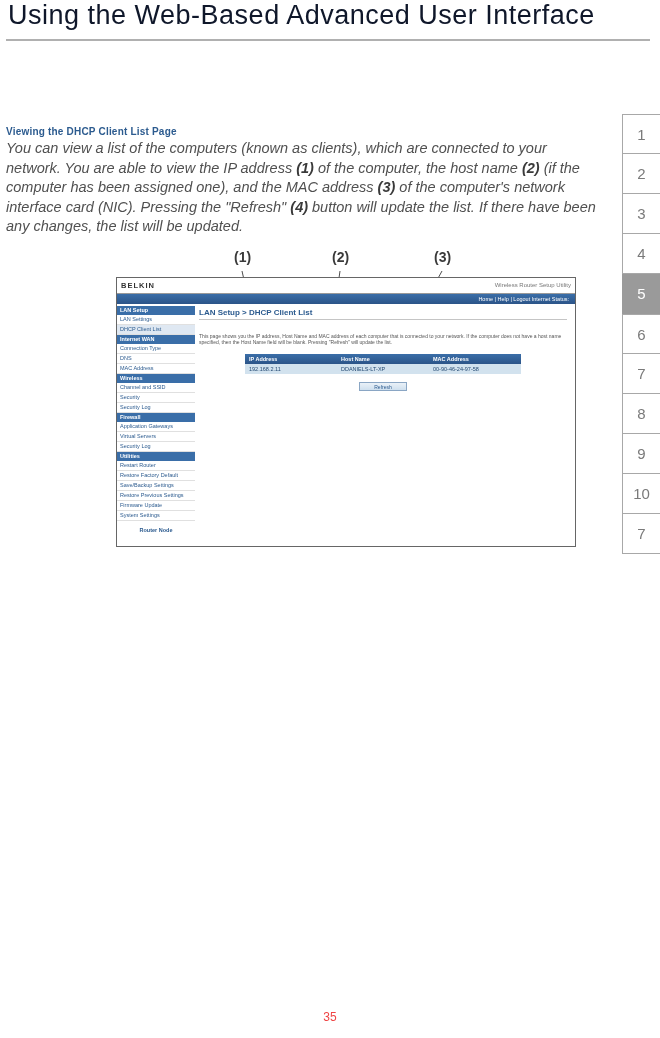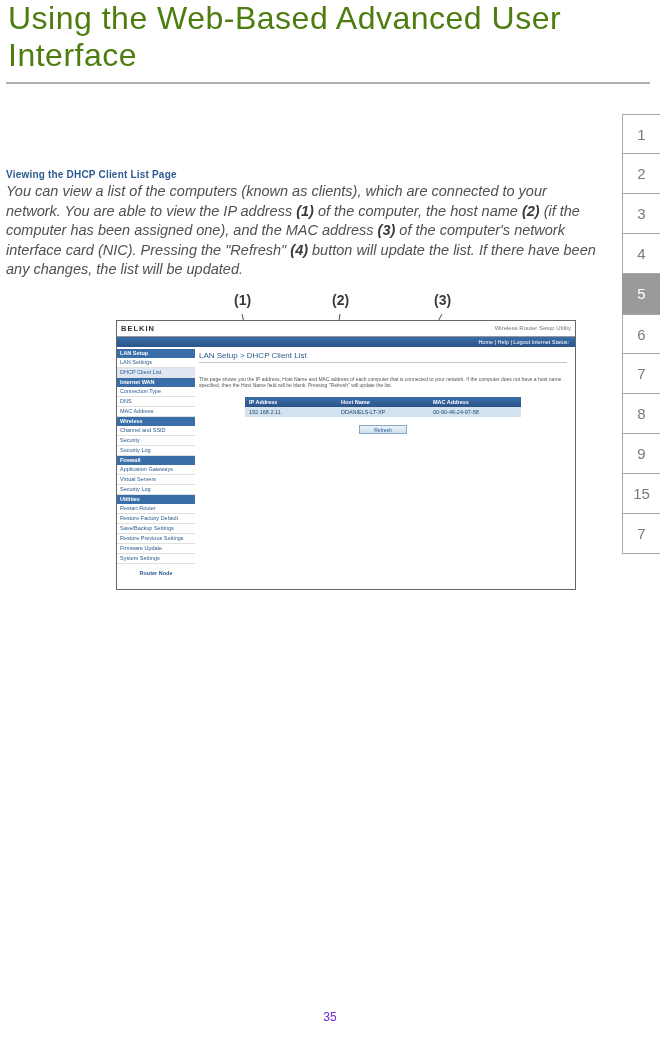--- a/index.html
+++ b/index.html
@@ -1,23 +1,23 @@
 <!DOCTYPE html>
 <html><head>
 <meta charset="utf-8">
 <style>
   * { box-sizing: border-box; margin: 0; padding: 0; }
   html, body { width: 660px; height: 1038px; font-family: Arial, Helvetica, sans-serif; background: #fff; color: #4a4a4a; }
   .page { position: relative; width: 660px; height: 1038px; padding: 0 10px 0 6px; }
 
   
   .header-title {
-    font-size: 32px;
+    font-size: 27px;
     letter-spacing: 0.5px;
-    color: #4d7c0f;
+    color: #0f172a;
     font-weight: 400;
     padding: 0 0 8px 2px;
     border-bottom: 2px solid #b0b0b0;
     margin-bottom: 85px;
     font-stretch: condensed;
     font-family: "Arial Narrow", Arial, sans-serif;
   }
 
   
   .section-tabs {
@@ -155,21 +155,21 @@
   }
   .ss-side .item {
     padding: 1.5px 3px;
     color: #2c5b8f;
     border-bottom: 0.5px solid #e0e0e0;
   }
   .ss-side .item.hl { background: #dfe8f2; }
   .ss-main { flex: 1; padding: 4px 8px 4px 4px; }
   .ss-title {
     color: #2c5b8f;
-    font-weight: normal;
+    font-weight: bold;
     font-size: 8px;
     border-bottom: 1px solid #c5c5c5;
     padding-bottom: 2px;
     margin-bottom: 13px;
   }
   .ss-desc {
     font-size: 5px;
     color: #555;
     line-height: 1.3;
     margin-bottom: 8px;
@@ -209,41 +209,41 @@
     font-size: 5.5px;
   }
 
   .page-number {
     position: absolute;
     bottom: 14px;
     left: 0;
     width: 660px;
     text-align: center;
     font-size: 12px;
-    color: #6d28d9;
+    color: #ef4444;
   }
 </style>
 </head>
 <body>
 
 <div class="page">
 
   <div class="header-title">Using the Web-Based Advanced User Interface</div>
 
   <div class="section-tabs">
     <div class="section-tab">1</div>
     <div class="section-tab">2</div>
     <div class="section-tab">3</div>
     <div class="section-tab">4</div>
     <div class="section-tab active">5</div>
     <div class="section-tab">6</div>
     <div class="section-tab">7</div>
     <div class="section-tab">8</div>
     <div class="section-tab">9</div>
-    <div class="section-tab">15</div>
+    <div class="section-tab">10</div>
     <div class="section-tab">7</div>
   </div>
 
   <div class="content">
     <div class="subhead">Viewing the DHCP Client List Page</div>
     <p class="bodytext">
       <span>You can view a list of the computers (known as clients), which are connected to your network. You are able to view the IP address </span><b>(1)</b><span> of the computer, the host name </span><b>(2)</b><span> (if the computer has been assigned one), and the MAC address </span><b>(3)</b><span> of the computer's network interface card (NIC). Pressing the "Refresh" </span><b>(4)</b><span> button will update the list. If there have been any changes, the list will be updated.</span>
     </p>
 
     <div class="figure-wrap">

